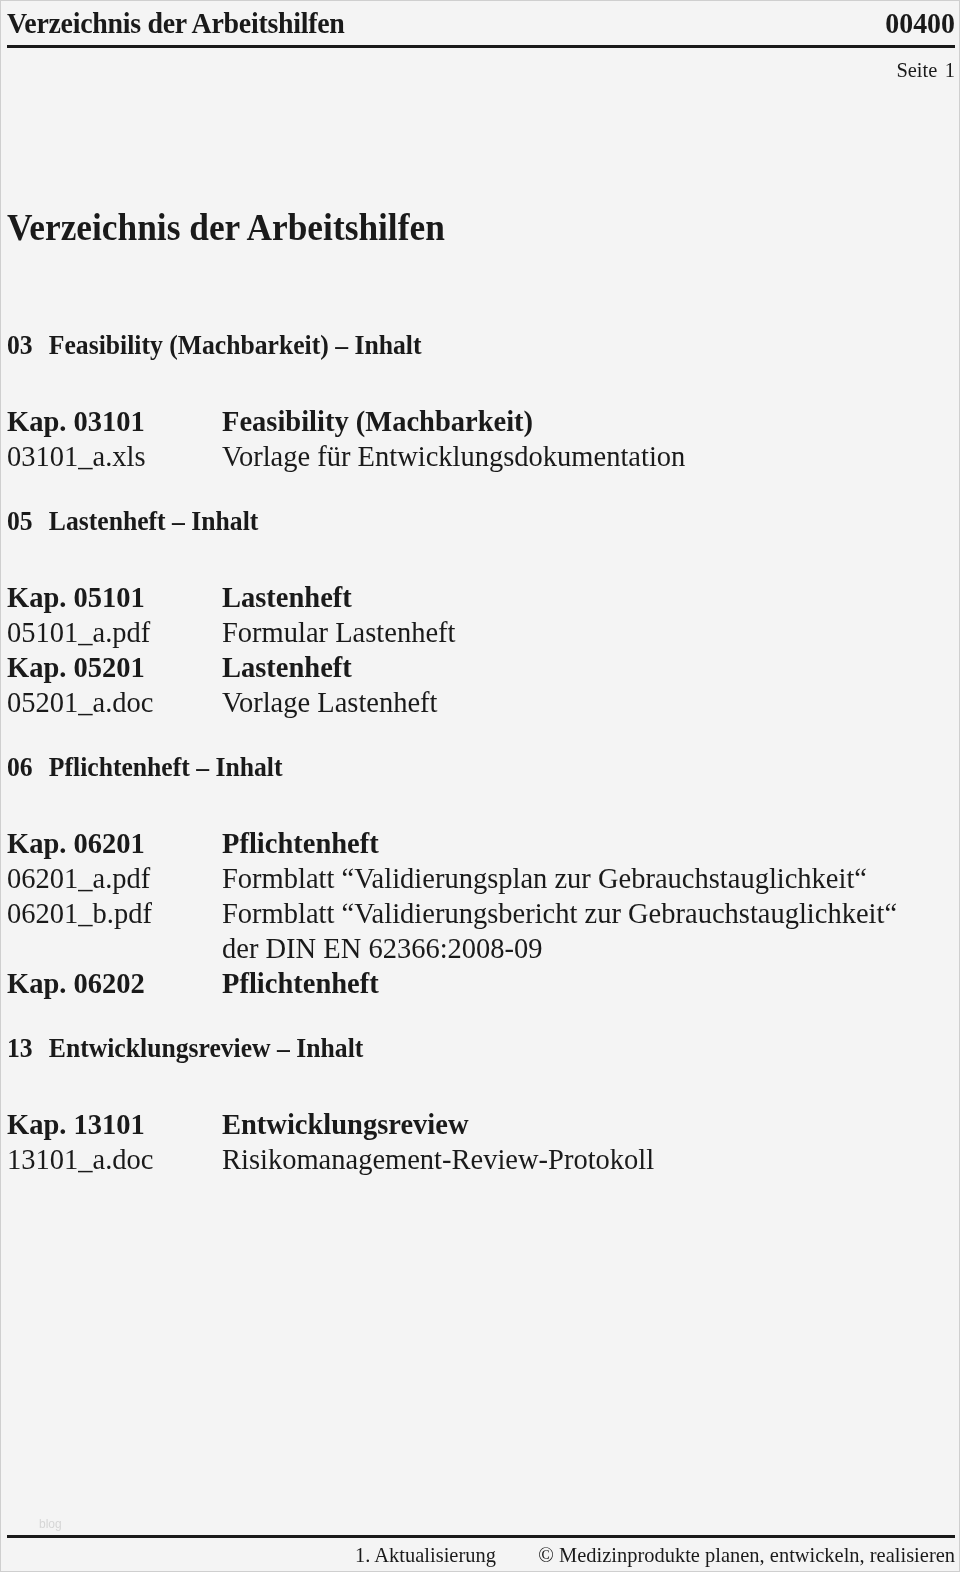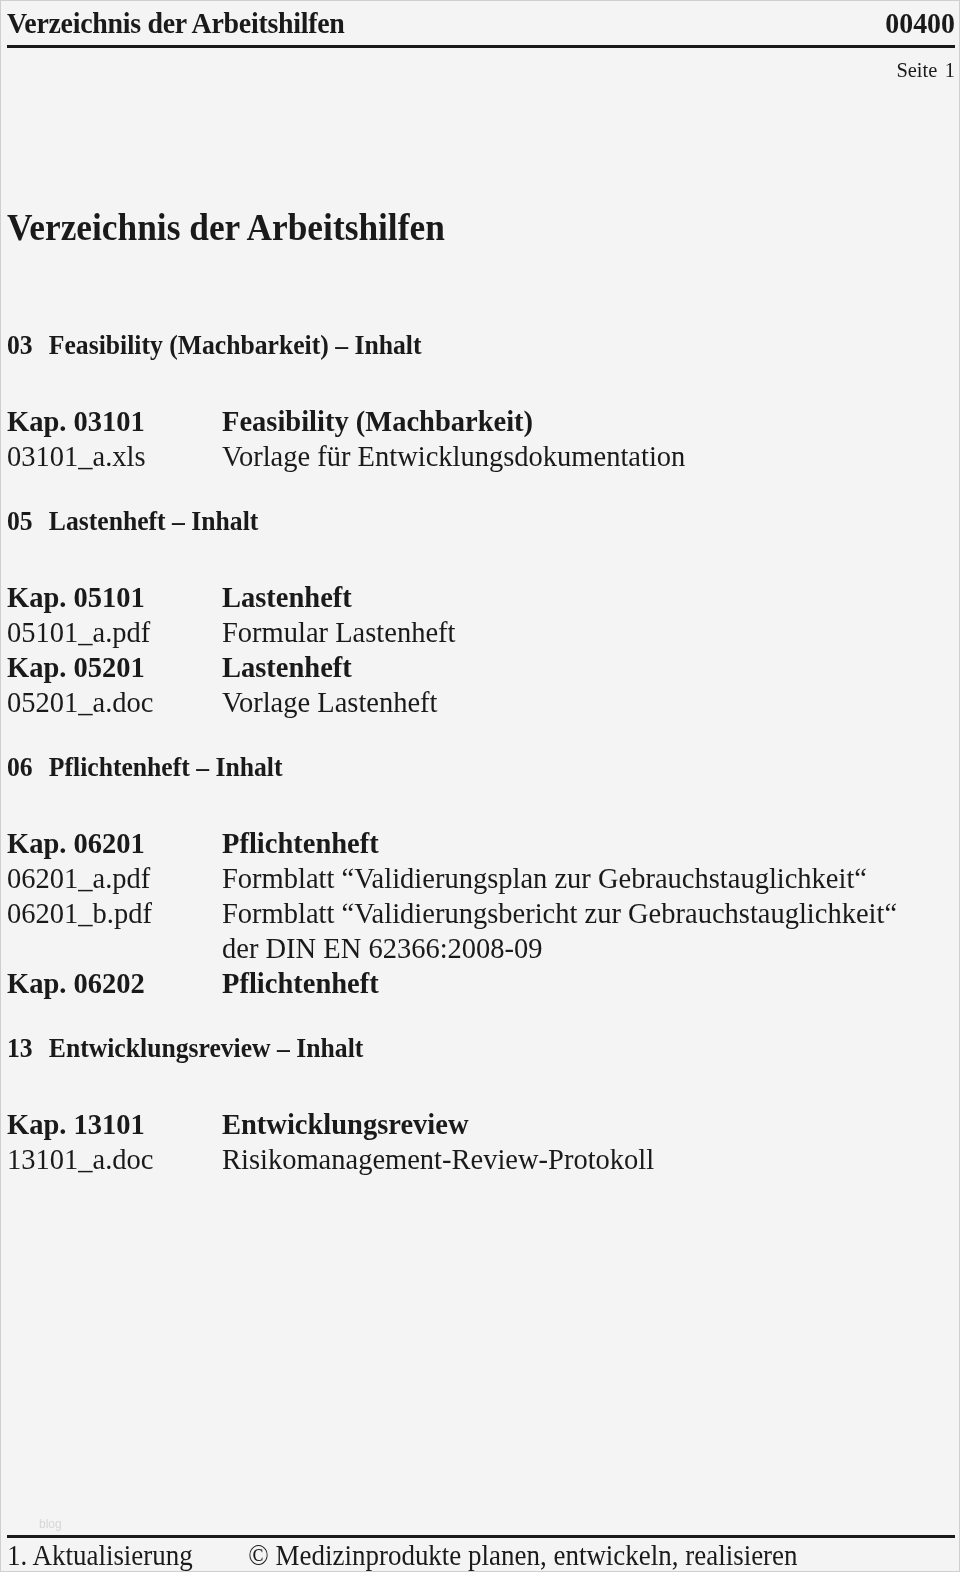--- a/index.html
+++ b/index.html
@@ -109,22 +109,22 @@
     .entry.chapter {
       font-weight: bold;
     }
     .page-footer {
       position: absolute;
       left: 6px;
       right: 4px;
       top: 1534px;
       border-top: 3px solid #1a1a1a;
       display: flex;
-      justify-content: flex-start;
-      font-size: 29px;
+      justify-content: flex-end;
+      font-size: 22px;
       line-height: 34px;
       white-space: nowrap;
     }
     .page-footer .left {
       transform: scaleX(0.93);
       transform-origin: left center;
     }
     .page-footer .right {
       transform: scaleX(0.93);
       transform-origin: right center;

